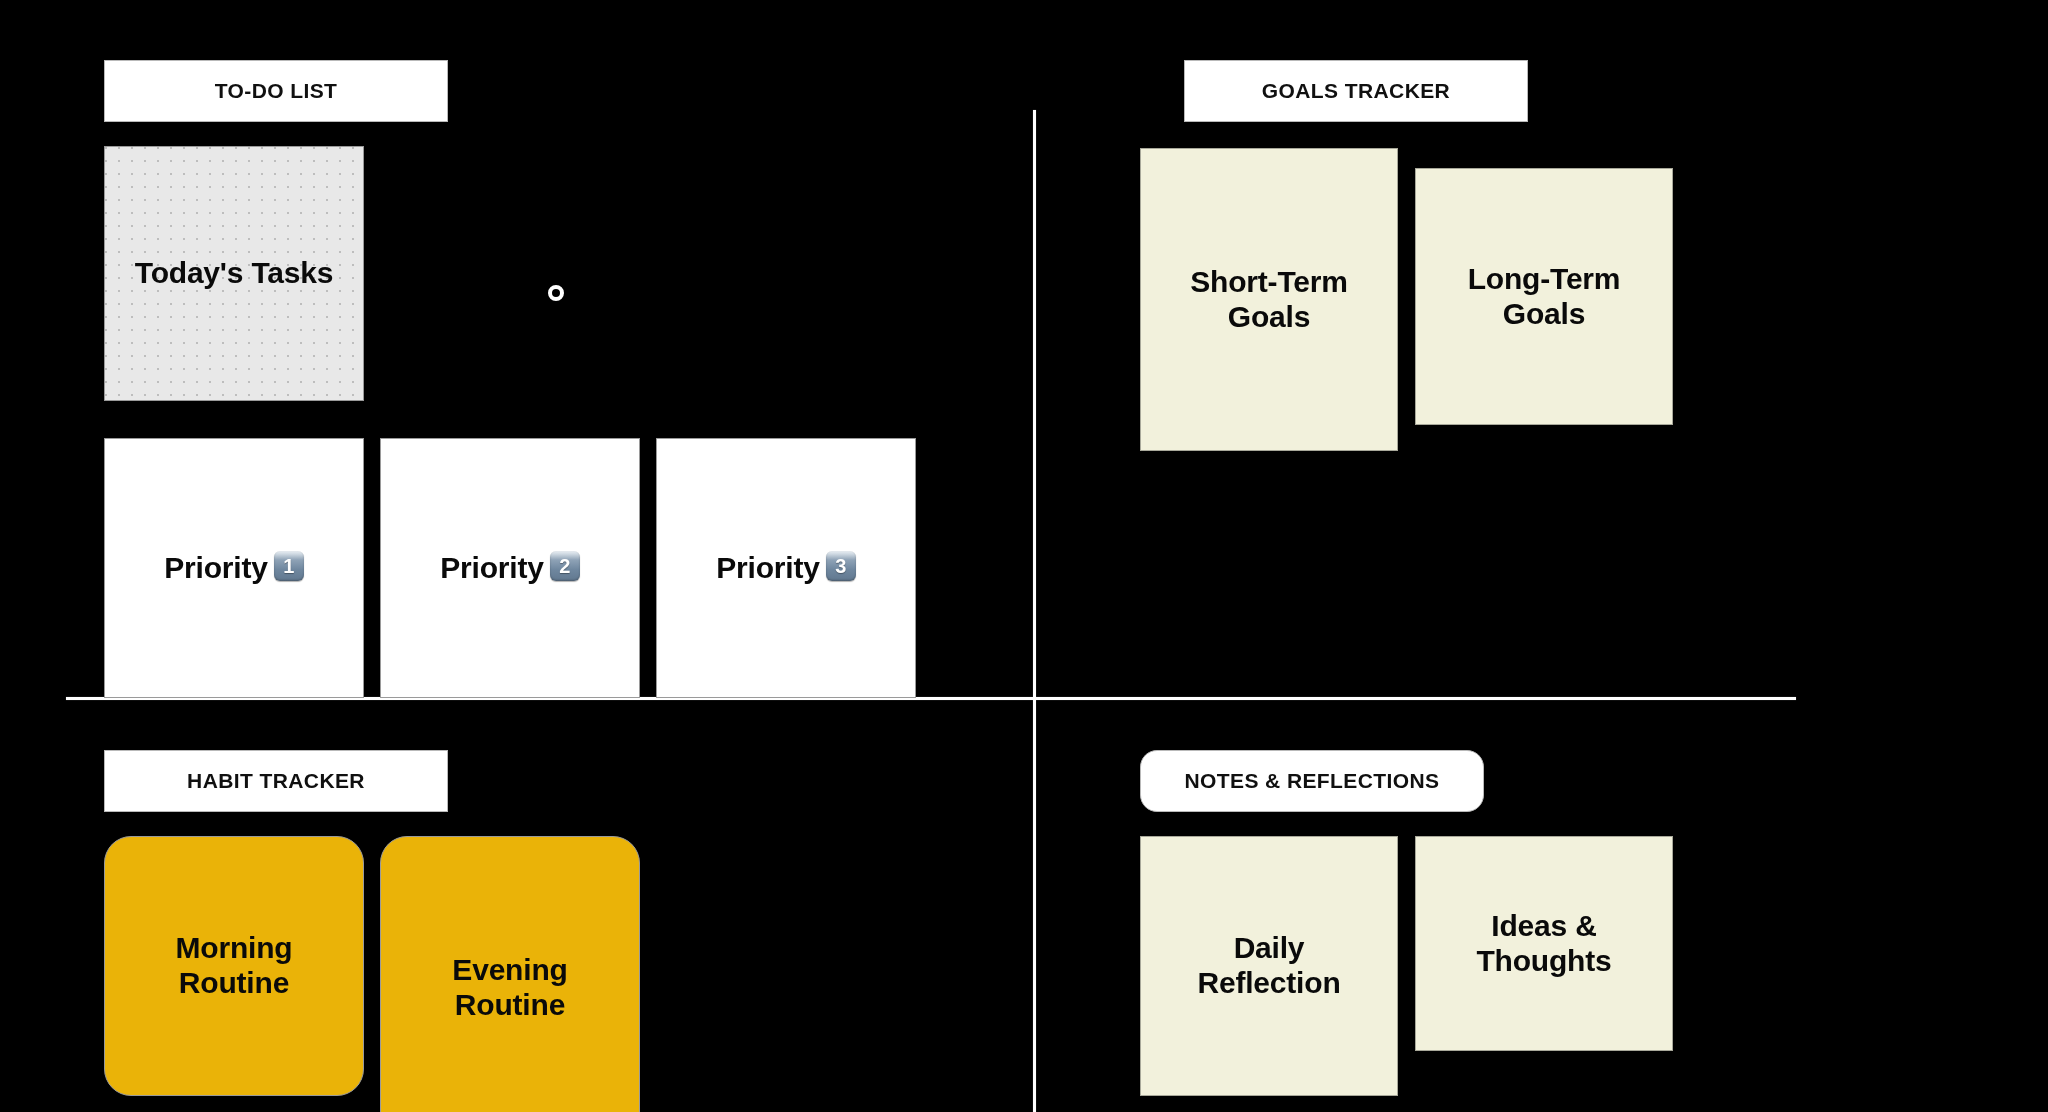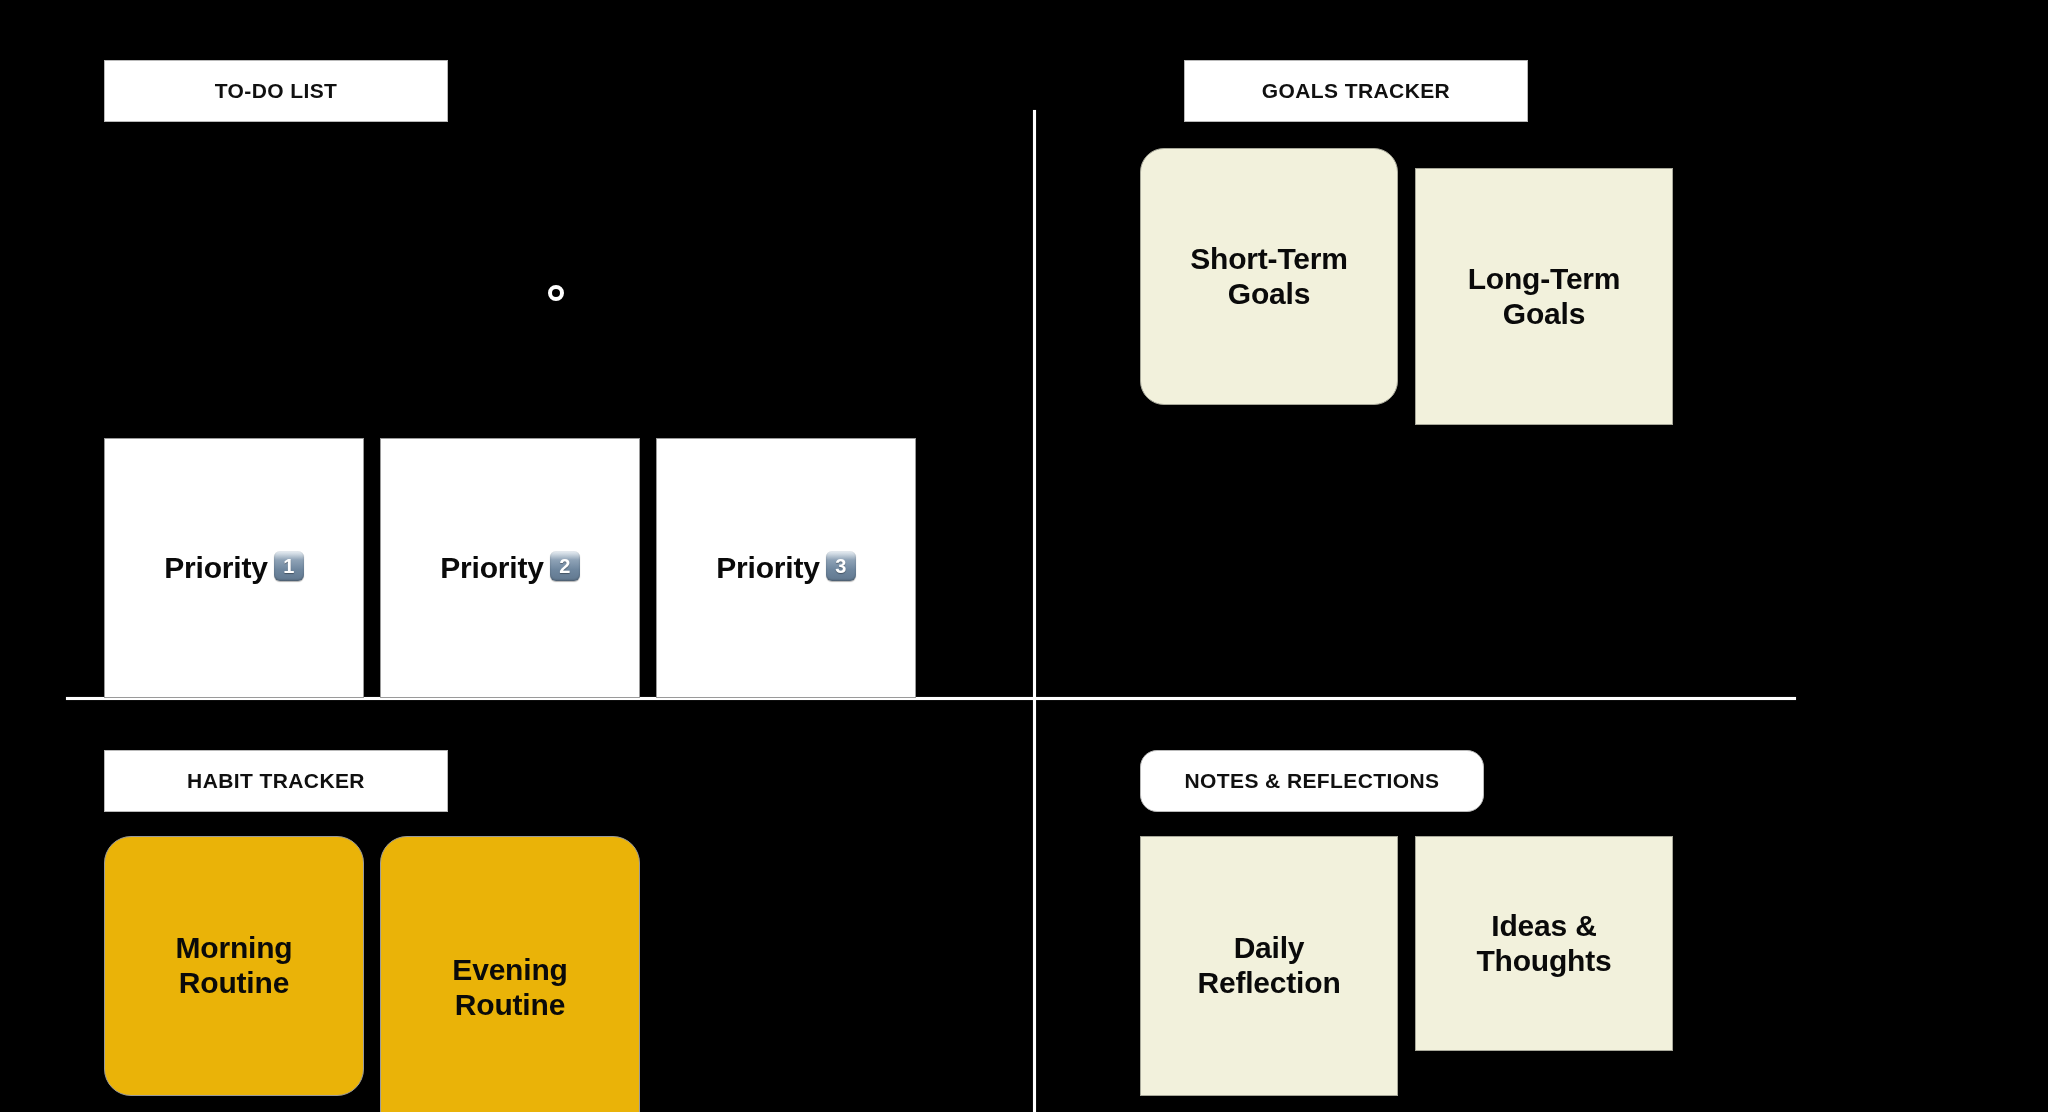--- a/index.html
+++ b/index.html
@@ -131,20 +131,23 @@
 </head>
 <body>
 
 <div id="board">
 
   <div class="divider-v"></div>
   <div class="divider-h"></div>
 
   <div class="section-tab" style="left:104px; top:60px; width:344px; height:62px;">TO-DO LIST</div>
 
+  <div class="card card-dotted" style="left:104px; top:146px; width:260px; height:255px;">
+    <span class="card-label">Today's Tasks</span>
+  </div>
 
   <div class="card card-white" style="left:104px; top:438px; width:260px; height:260px;">
     <span class="priority-line">
       <span>Priority</span>
       <span class="keycap">1</span>
     </span>
   </div>
 
   <div class="card card-white" style="left:380px; top:438px; width:260px; height:260px;">
     <span class="priority-line">
@@ -157,21 +160,21 @@
     <span class="priority-line">
       <span>Priority</span>
       <span class="keycap">3</span>
     </span>
   </div>
 
   <div class="ring-marker" style="left:548px; top:285px;"></div>
 
   <div class="section-tab" style="left:1140px; top:60px; width:344px; height:62px;margin-left:44px;">GOALS TRACKER</div>
 
-  <div class="card card-cream" style="left:1140px; top:148px; width:258px; height:257px;border-radius:24px;">
+  <div class="card card-cream" style="left:1140px; top:148px; width:258px; height:303px;">
     <span class="card-label">Short-Term<br>Goals</span>
   </div>
 
   <div class="card card-cream" style="left:1415px; top:148px; width:258px; height:257px;margin-top:20px;">
     <span class="card-label">Long-Term<br>Goals</span>
   </div>
 
   <div class="section-tab" style="left:104px; top:750px; width:344px; height:62px;text-align:center;">HABIT TRACKER</div>
 
   <div class="card card-gray" style="left:104px; top:836px; width:260px; height:260px;">

